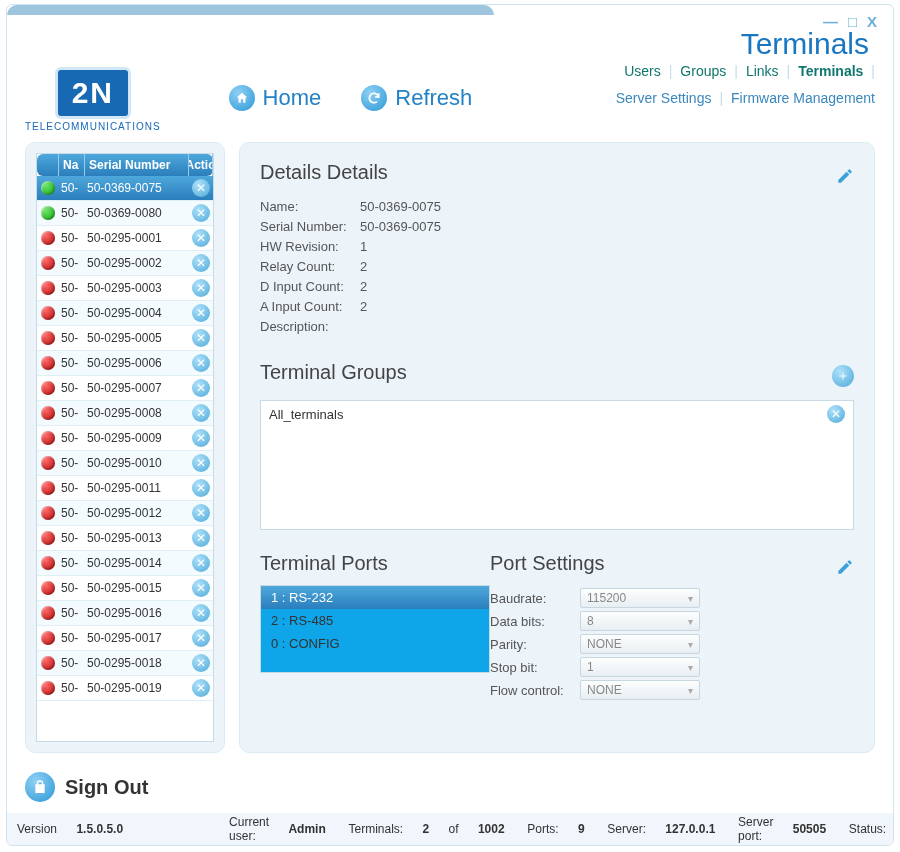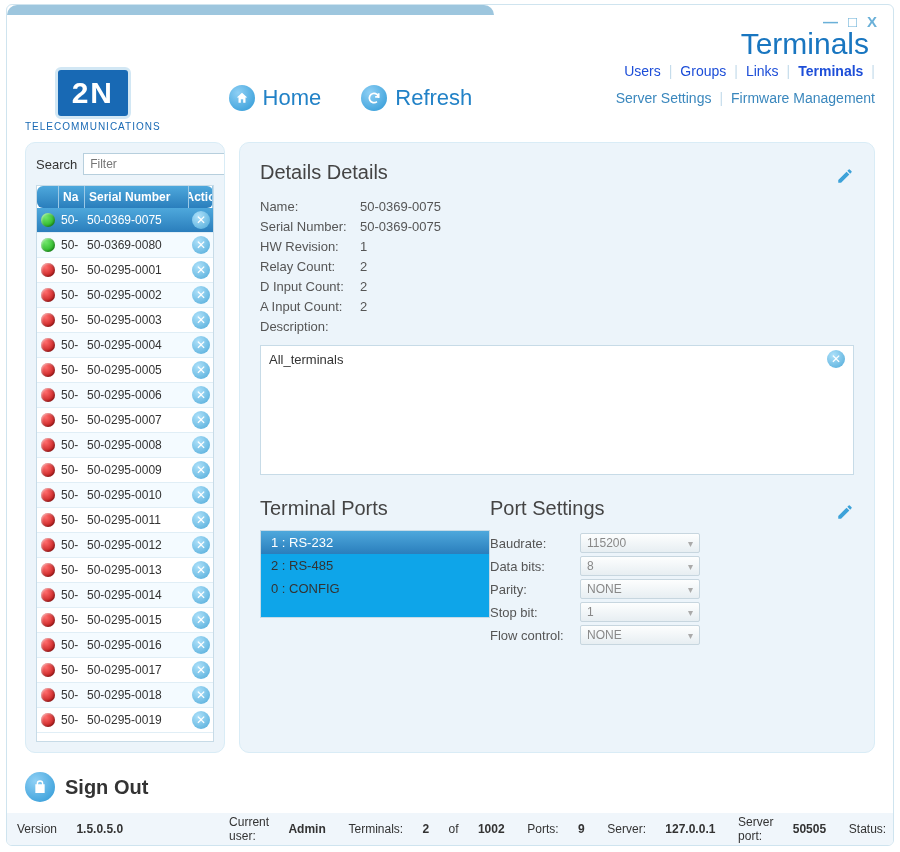--- a/index.html
+++ b/index.html
@@ -85,21 +85,21 @@
     margin: 4px 6px 0 0;
   }
   .top-links {
     display: flex;
     justify-content: flex-end;
     gap: 8px;
     color: #9bbad0;
     font-size: 14px;
     margin-top: 2px;
   }
-  .top-links span.link { color: #1d4ed8; cursor: pointer; }
+  .top-links span.link { color: #0f766e; cursor: pointer; }
   .top-links span.link.active { font-weight: 600; }
   .top-links span.sep { color: #c5dceb; }
   .second-row {
     display: flex;
     align-items: center;
     margin-top: 6px;
     gap: 28px;
   }
   .big-links { display: flex; gap: 40px; margin-left: 40px;}
   .big-link {
@@ -355,25 +355,20 @@
           <span class="sep" style="color:#c5dceb">|</span>
           <span class="link">Firmware Management</span>
         </div>
       </div>
     </div>
   </div>
 
   <div class="content">
 
     <div class="panel left-panel">
-      <div class="search-row">
-        <span>Search</span>
-        <input class="search-input" placeholder="Filter" style="">
-
-      </div>
       <div class="grid-wrap">
         <div class="grid">
           <div class="grid-header">
             <div class="col-status"></div>
             <div class="col-name">Na</div>
             <div class="col-serial">Serial Number</div>
             <div class="col-action">Actio</div>
           </div>
           <div id="grid-body">
               <div class="grid-row selected">
@@ -624,20 +619,28 @@
           <div class="kv">
             <span class="k">A Input Count:</span>
             <span>2</span>
           </div>
           <div class="kv">
             <span class="k">Description:</span>
             <span></span>
           </div>
         </div>
 
+      <div class="section-head" style="margin-top:18px">
+        <h2>Terminal Groups</h2>
+        <span class="add-btn">
+          <svg width="12" height="12" viewBox="0 0 24 24" fill="currentColor">
+              <path d="M11 5h2v6h6v2h-6v6h-2v-6H5v-2h6z"></path>
+            </svg>
+        </span>
+      </div>
       <div class="groups-box">
         <div class="group-item">
           <span>All_terminals</span>
           <span class="xbtn">✕</span>
         </div>
       </div>
 
       <div class="bottom-cols">
         <div class="ports-col">
           <h2>Terminal Ports</h2>

